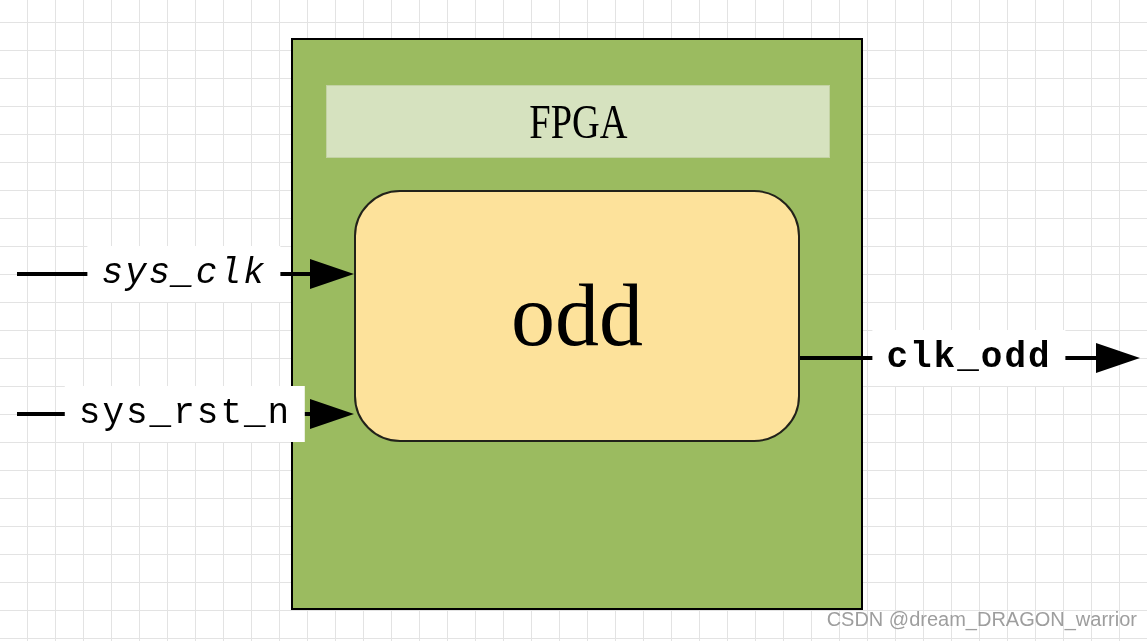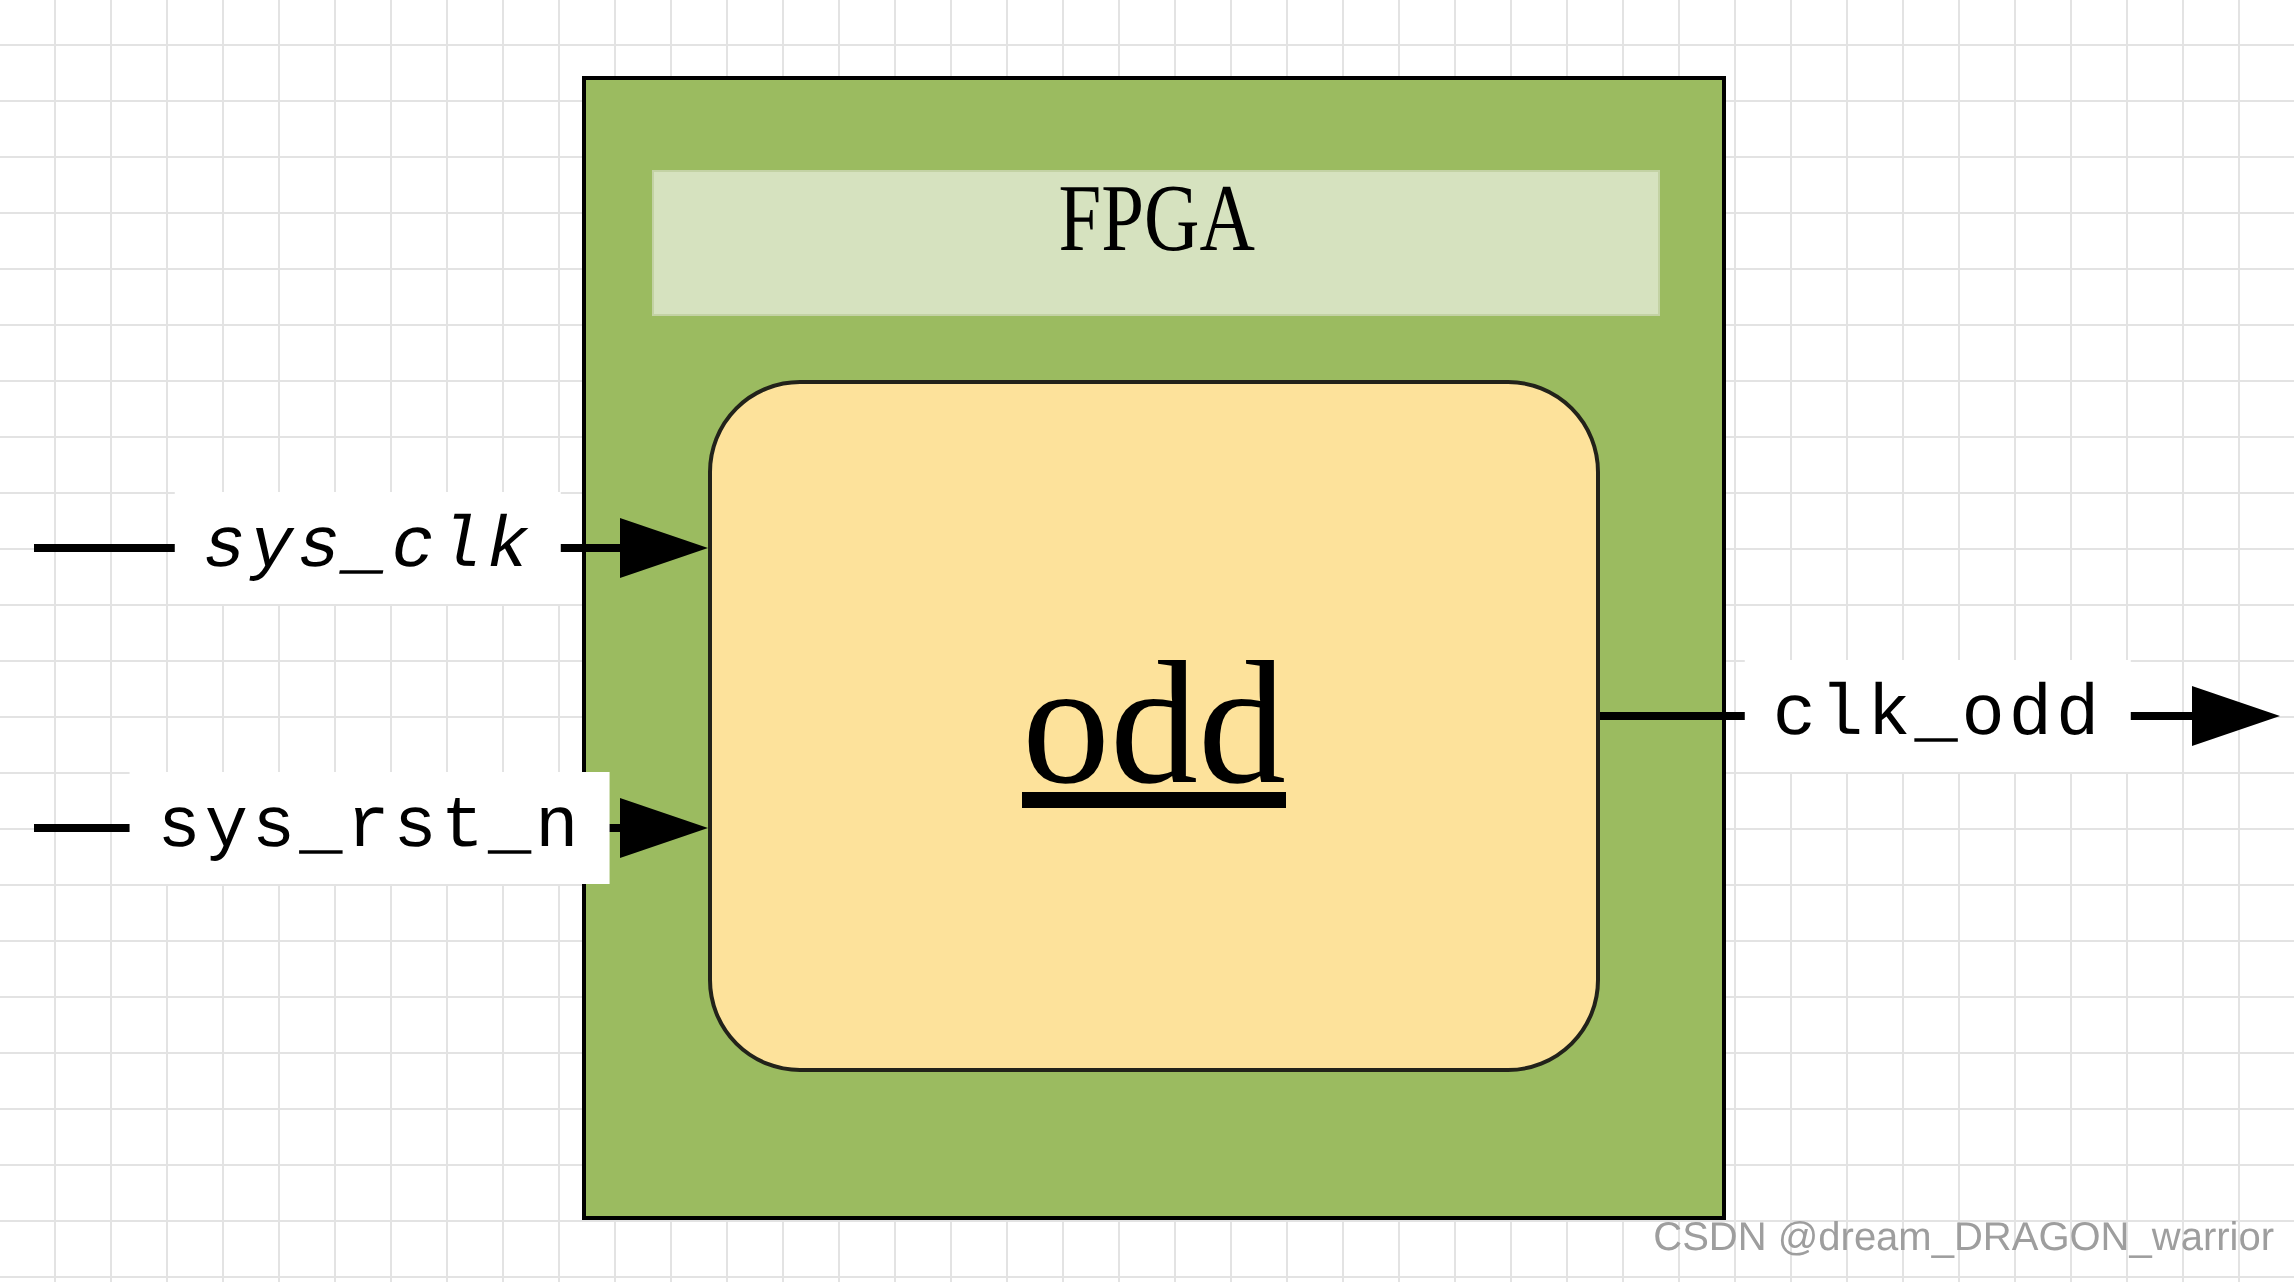--- a/index.html
+++ b/index.html
@@ -38,48 +38,48 @@
   .fpga-banner {
     position: absolute;
     left: 326px;
     top: 85px;
     width: 504px;
     height: 73px;
     box-sizing: border-box;
     background: var(--banner-green, #d6e2bf);
     border: 1px solid #c3d2a4;
     display: flex;
+    align-items: center;
     justify-content: center;
     z-index: 2;
   }
   .fpga-banner .banner-text {
     font-family: "Liberation Serif", "DejaVu Serif", serif;
     font-size: 48px;
     color: #000000;
     line-height: 1;
     display: inline-block;
     transform: scaleX(0.8);
   }
 
   
   .odd-block {
     position: absolute;
     left: 354px;
     top: 190px;
     width: 446px;
-    height: 346px;
+    height: 252px;
     box-sizing: border-box;
     background: var(--module-yellow, #fde29b);
     border: 2px solid #22221a;
     border-radius: 46px;
     display: flex;
     align-items: center;
     justify-content: center;
     z-index: 2;
-    text-decoration: underline;
   }
   .odd-block .module-text {
     font-family: "Liberation Serif", "DejaVu Serif", serif;
     font-size: 88px;
     color: #000000;
     line-height: 1;
   }
 
   
   .wire {
@@ -115,21 +115,21 @@
     font-family: "Liberation Mono", "DejaVu Sans Mono", monospace;
     font-size: 36px;
     letter-spacing: 2px;
     color: #000000;
     line-height: 1;
     white-space: nowrap;
     z-index: 4;
   }
   #label-sys-clk { left: 184px; top: 274px; font-style: italic; }
   #label-sys-rst { left: 185px; top: 414px; }
-  #label-clk-odd { left: 969px; top: 358px; }
+  #label-clk-odd { left: 969px; top: 358px; font-weight: bold; }
 
   
   .watermark {
     position: absolute;
     right: 10px;
     top: 608px;
     font-family: "Liberation Sans", "DejaVu Sans", sans-serif;
     font-size: 20px;
     color: var(--watermark-gray, #9e9e9e);
     z-index: 5;

